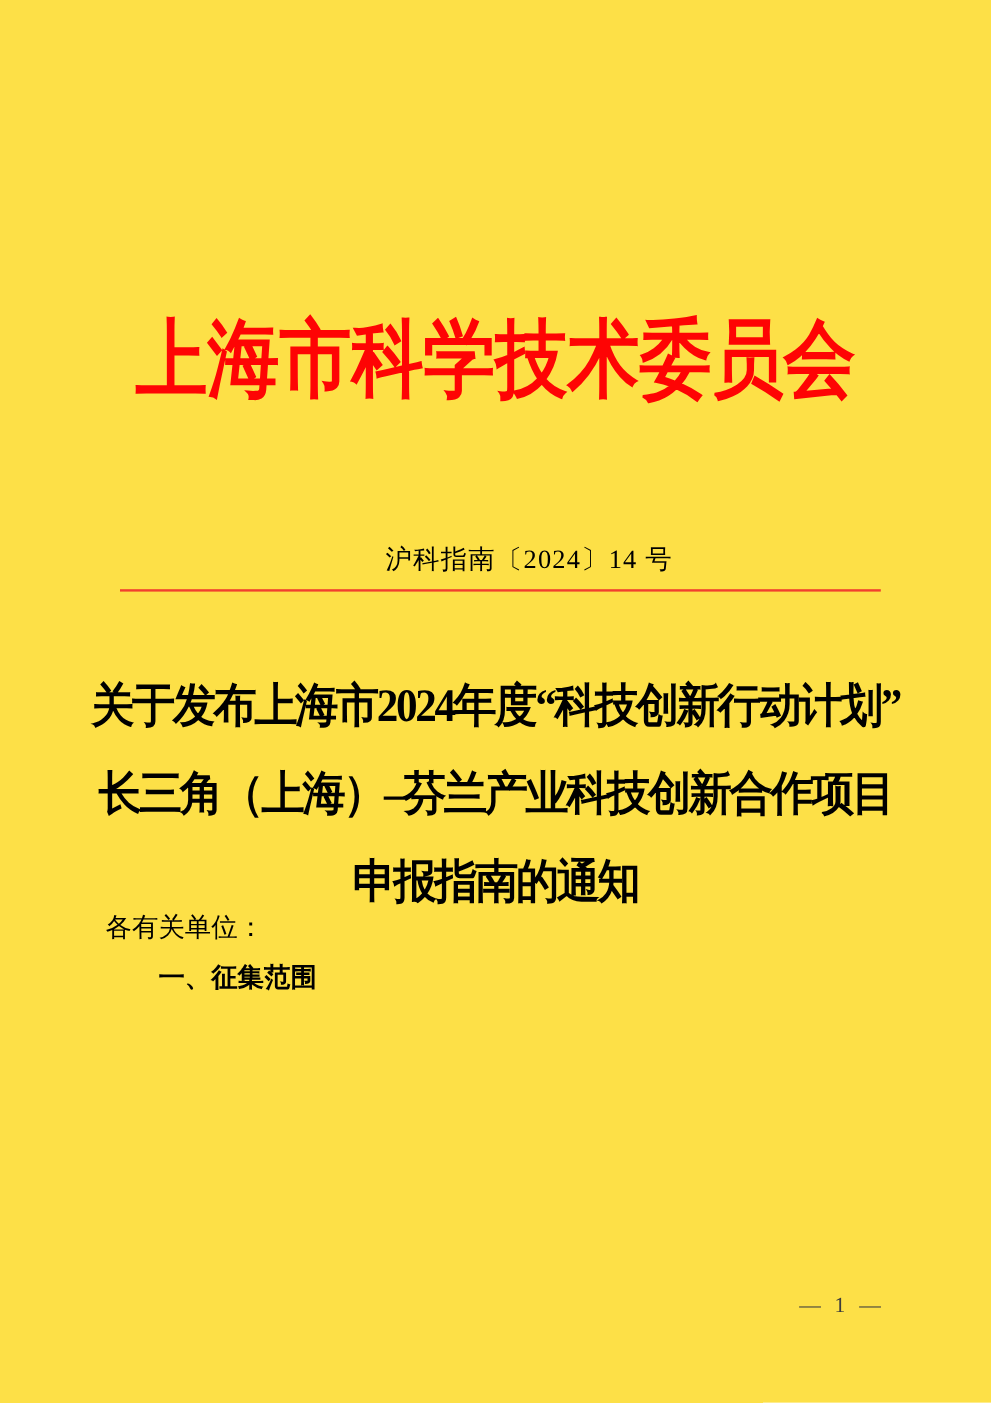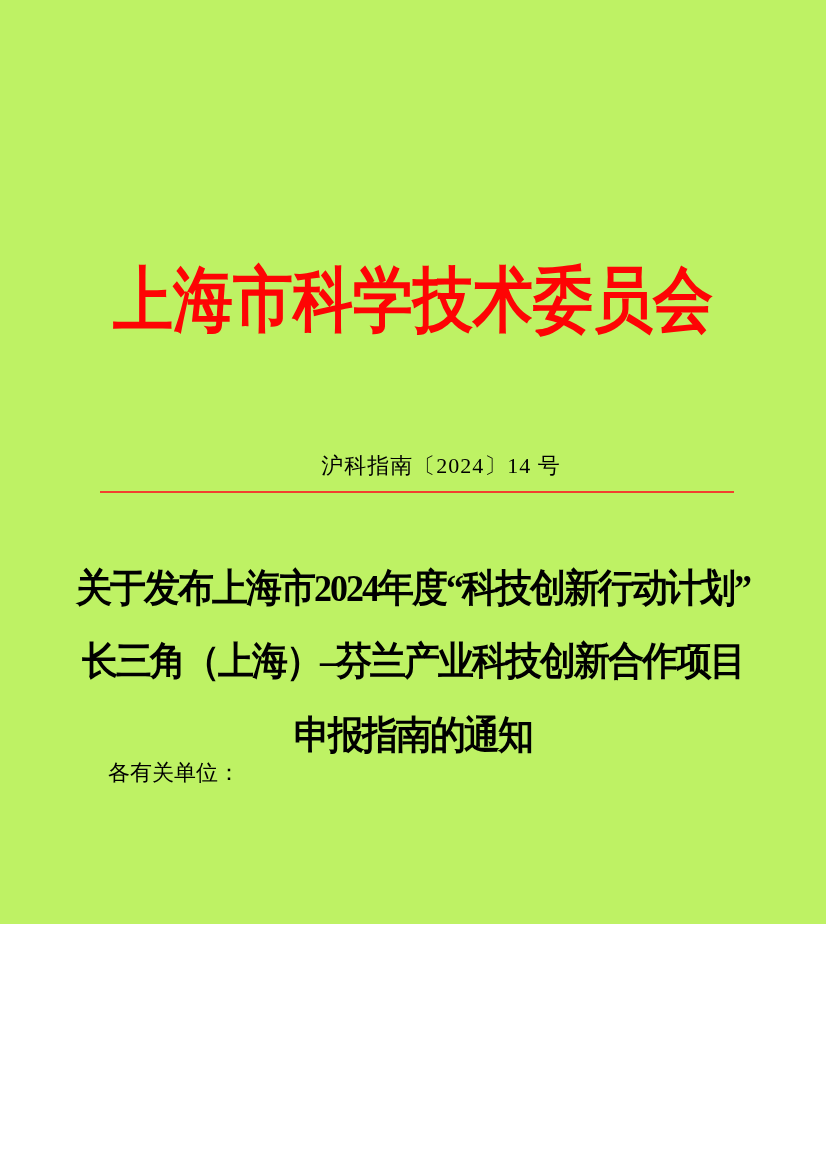--- a/index.html
+++ b/index.html
@@ -3,22 +3,22 @@
 <meta charset="utf-8">
 <style>
   html, body {
     margin: 0;
     padding: 0;
     background: #ffffff;
   }
   .page {
     position: relative;
     width: 826px;
-    height: 924px;
-    background: #bef264;
+    height: 1169px;
+    background: #fde047;
     overflow: hidden;
     font-family: "Liberation Serif", serif;
     color: #000000;
     text-decoration: underline;
   }
 
   
   .org-title {
     position: absolute;
     top: 258px;
@@ -71,21 +71,21 @@
     line-height: 68px;
     letter-spacing: -2px;
     transform: scaleY(1.08);
     transform-origin: 50% 0;
   }
   .notice-title .t-line { white-space: nowrap; }
 
   
   .body-text {
     position: absolute;
-    left: 108px;
+    left: 88px;
     top: 752px;
     width: 634px;
     font-size: 22px;
     line-height: 42px;
     text-align: justify;
     text-justify: inter-character;
   }
   .body-text p {
     margin: 0;
     padding: 0;
@@ -121,17 +121,18 @@
   <div class="red-rule"></div>
 
   <div class="notice-title">
     <div class="t-line">关于发布上海市2024年度“科技创新行动计划”</div>
     <div class="t-line">长三角（上海）–芬兰产业科技创新合作项目</div>
     <div class="t-line">申报指南的通知</div>
   </div>
 
   <div class="body-text">
     <p>各有关单位：</p>
+    <p class="indent hei-bold">一、征集范围</p>
   </div>
 
   <div class="page-footer">— 1 —</div>
 
 </div>
 
 </body></html>

